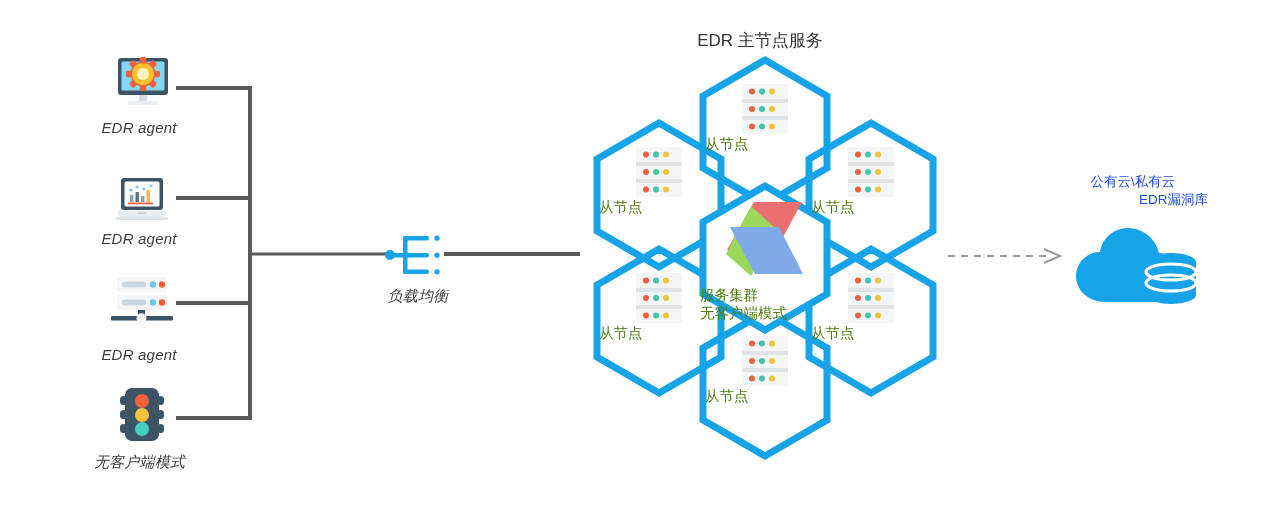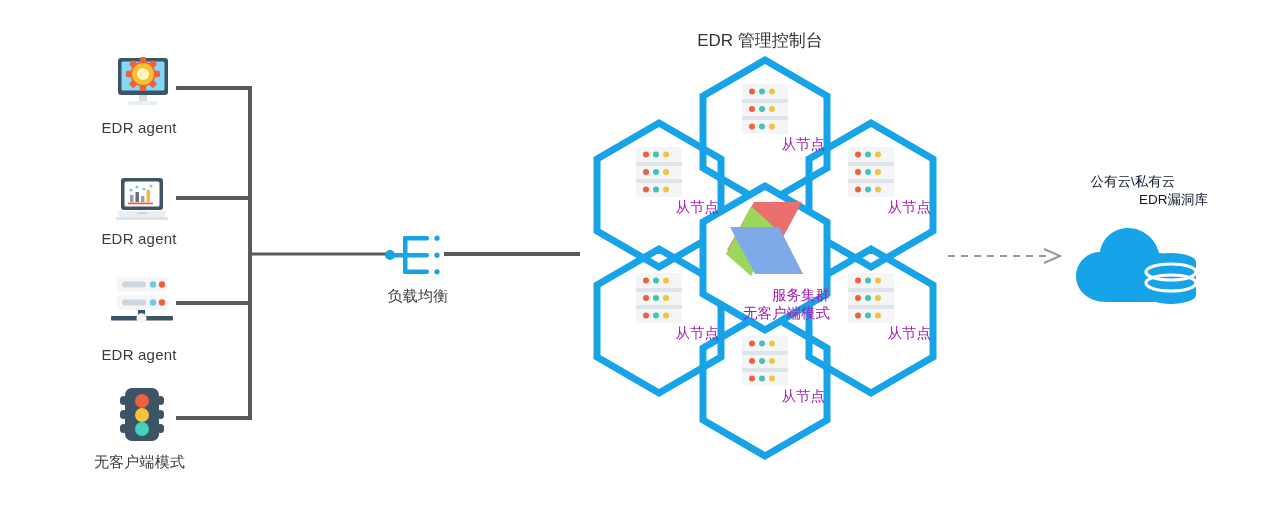--- a/index.html
+++ b/index.html
@@ -17,42 +17,43 @@
 
   
   .lbl{
     position:absolute;
     text-align:center;
     color:#3c3c3c;
     font-size:15px;
     line-height:19px;
     white-space:pre;
     letter-spacing:.2px;
+    font-style:italic;
   }
   .lbl.cn{font-size:15px;}
   .title{
     position:absolute;
     text-align:center;
     color:#333;
     font-size:17px;
     line-height:22px;
     white-space:pre;
   }
   .hexlbl{
     position:absolute;
-    text-align:right;
-    color:#a21caf;
+    text-align:left;
+    color:#4d7c0f;
     font-size:14.5px;
     line-height:18px;
     white-space:pre;
   }
   .cloudlbl{
     position:absolute;
     text-align:center;
-    color:#0f172a;
+    color:#1d4ed8;
     font-size:13.5px;
     line-height:18px;
     white-space:pre;
   }
 
   svg{display:block;overflow:visible;}
   .svgfull{position:absolute;left:0;top:0;width:1267px;height:516px;pointer-events:none;}
 </style>
 </head>
 <body>
@@ -169,21 +170,21 @@
       <rect x="18" y="4" width="26" height="4.5" rx="2" fill="#17a3e8"></rect>
       <rect x="18" y="21" width="26" height="4.5" rx="2" fill="#17a3e8"></rect>
       <rect x="18" y="37.5" width="26" height="4.5" rx="2" fill="#17a3e8"></rect>
       <circle cx="52" cy="6.2" r="2.6" fill="#17a3e8"></circle>
       <circle cx="52" cy="23.2" r="2.6" fill="#17a3e8"></circle>
       <circle cx="52" cy="39.8" r="2.6" fill="#17a3e8"></circle>
     </svg>
   </div>
   <div class="lbl cn" style="left:343px;top:286px;width:150px;">负载均衡</div>
 
-  <div class="title" style="left:655px;top:30px;width:210px;">EDR 管理控制台</div>
+  <div class="title" style="left:655px;top:30px;width:210px;">EDR 主节点服务</div>
 
   <svg class="svgfull" viewBox="0 0 1267 516">
     <g fill="none" stroke="#17a3e8" stroke-width="7" stroke-linejoin="miter">
 
       <polygon points="765,60 827,96 827,168 765,204 703,168 703,96"></polygon>
 
       <polygon points="659,123 721,159 721,231 659,267 597,231 597,159"></polygon>
 
       <polygon points="871,123 933,159 933,231 871,267 809,231 809,159"></polygon>
 

